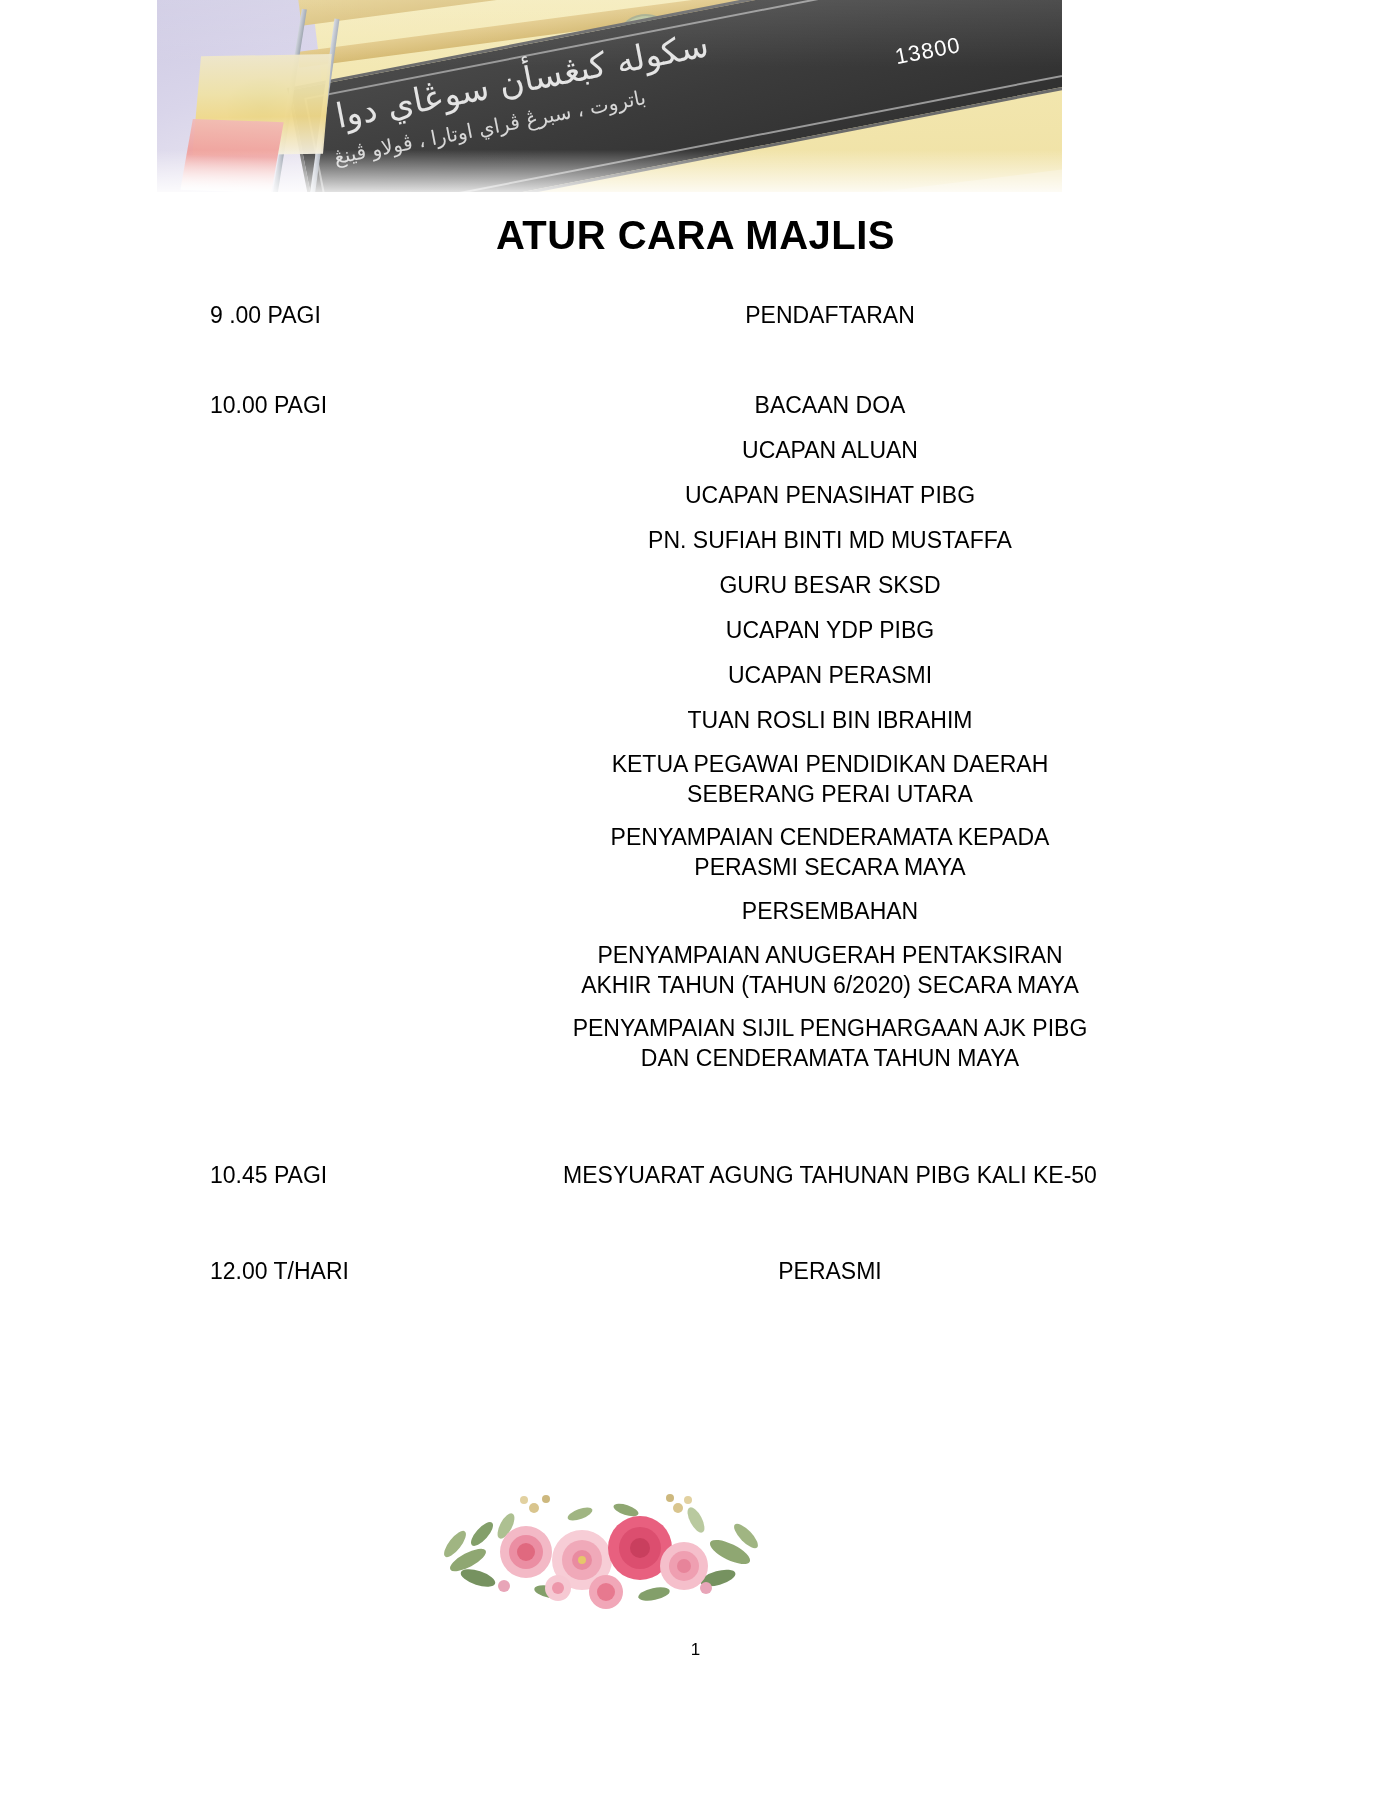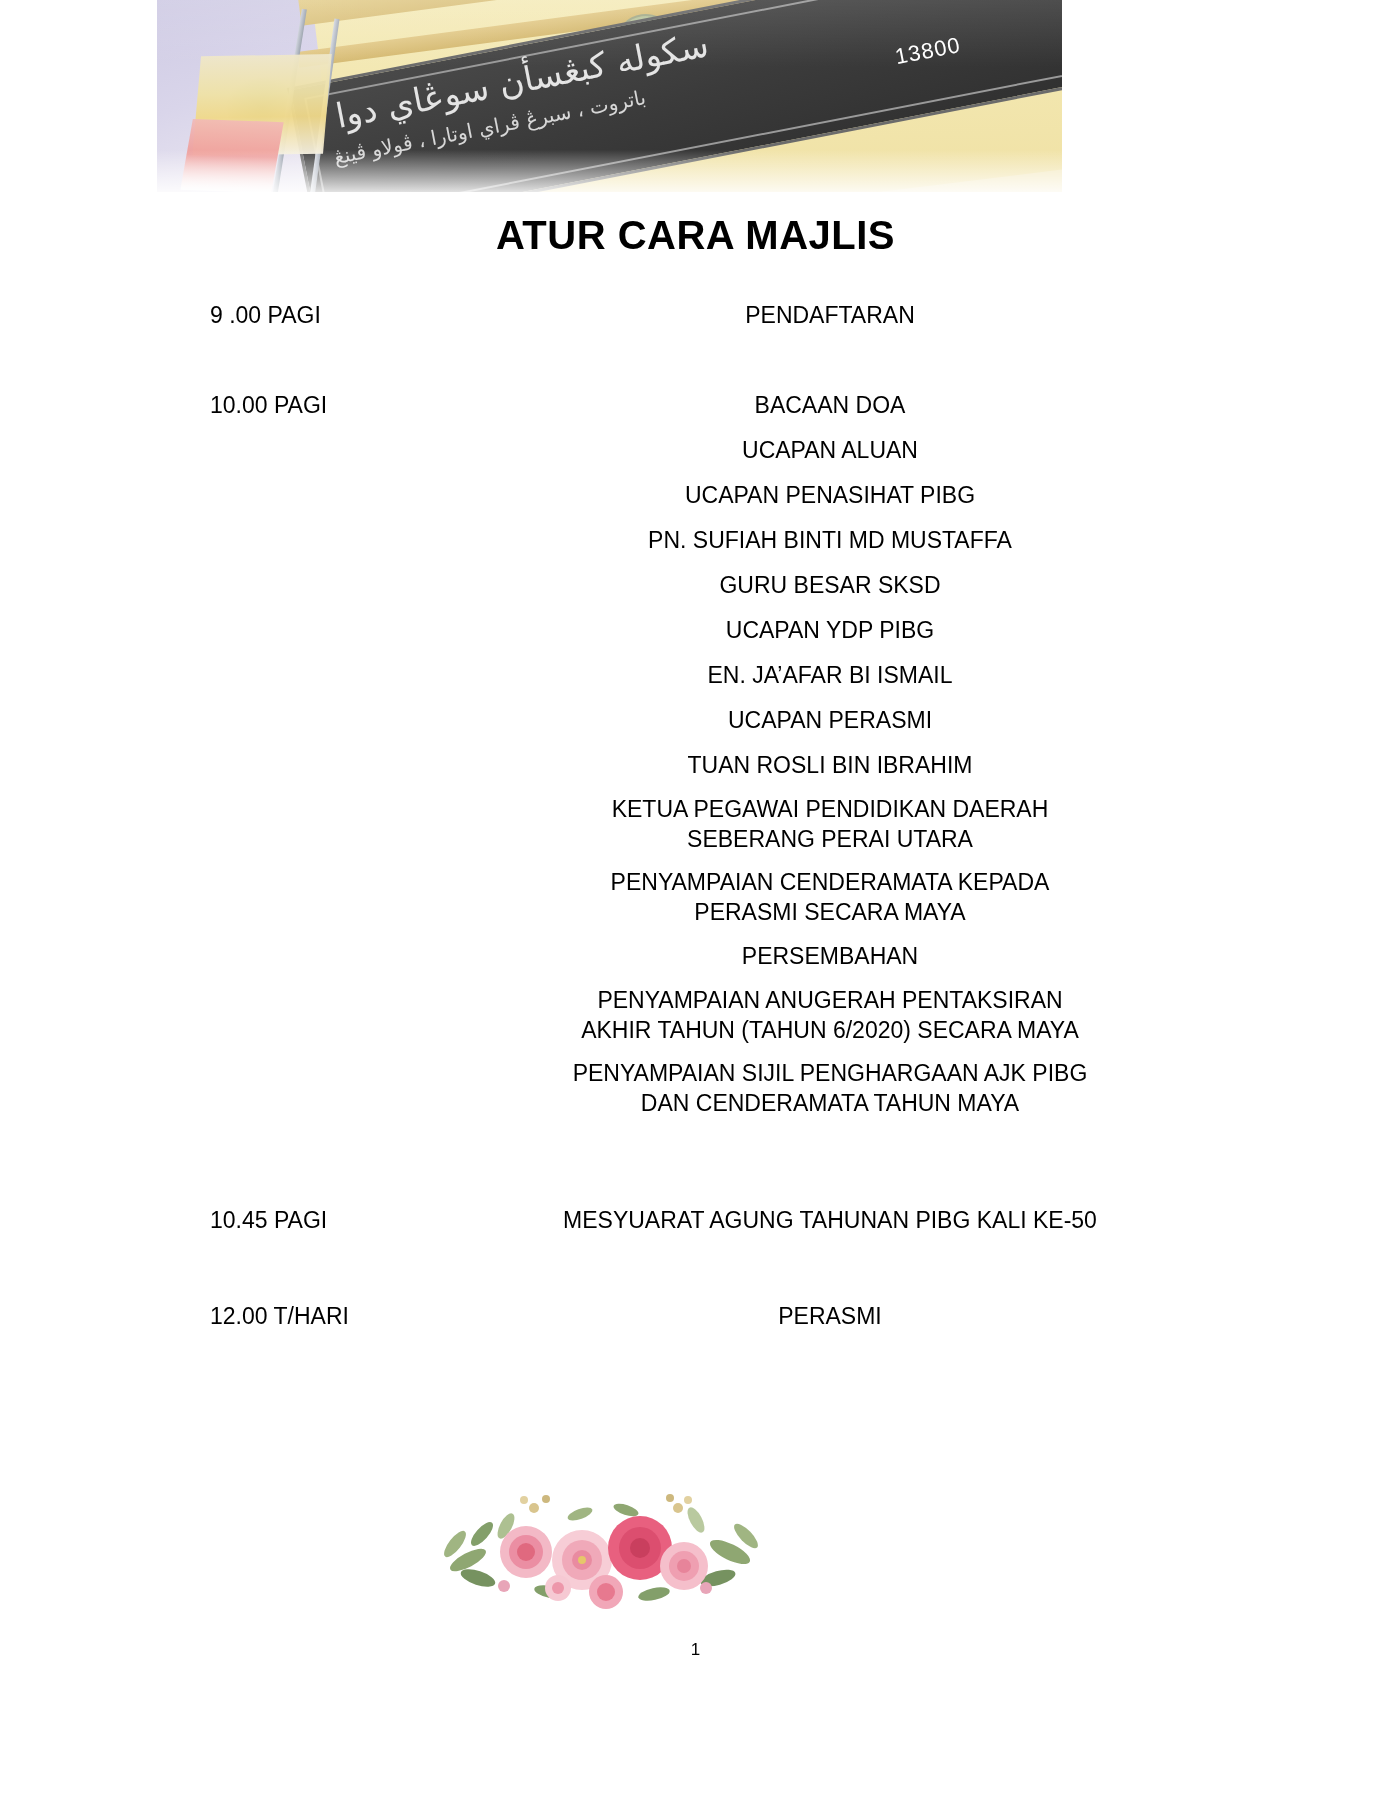--- a/index.html
+++ b/index.html
@@ -284,21 +284,20 @@
 
     <div class="sched-row">
       <div class="sched-time">10.00 PAGI</div>
       <div class="sched-items">
         <div class="sched-item">BACAAN DOA</div>
         <div class="sched-item">UCAPAN ALUAN</div>
         <div class="sched-item">UCAPAN PENASIHAT PIBG</div>
         <div class="sched-item">PN. SUFIAH BINTI MD MUSTAFFA</div>
         <div class="sched-item">GURU BESAR SKSD</div>
         <div class="sched-item">UCAPAN YDP PIBG</div>
-        <div class="sched-item">EN. JA’AFAR BI ISMAIL</div>
         <div class="sched-item">UCAPAN PERASMI</div>
         <div class="sched-item">TUAN ROSLI BIN IBRAHIM</div>
         <div class="sched-item tight">KETUA PEGAWAI PENDIDIKAN DAERAH
 SEBERANG PERAI UTARA</div>
         <div class="sched-item tight">PENYAMPAIAN CENDERAMATA KEPADA
 PERASMI SECARA MAYA</div>
         <div class="sched-item">PERSEMBAHAN</div>
         <div class="sched-item tight">PENYAMPAIAN ANUGERAH PENTAKSIRAN
 AKHIR TAHUN (TAHUN 6/2020) SECARA MAYA</div>
         <div class="sched-item tight">PENYAMPAIAN SIJIL PENGHARGAAN AJK PIBG

